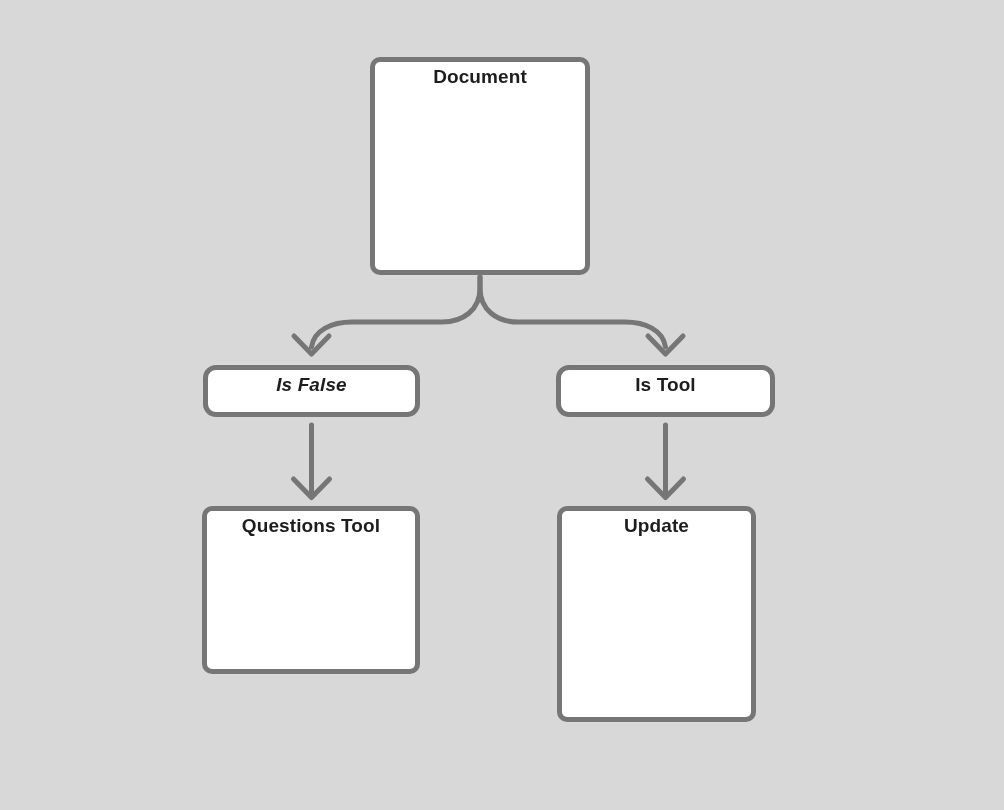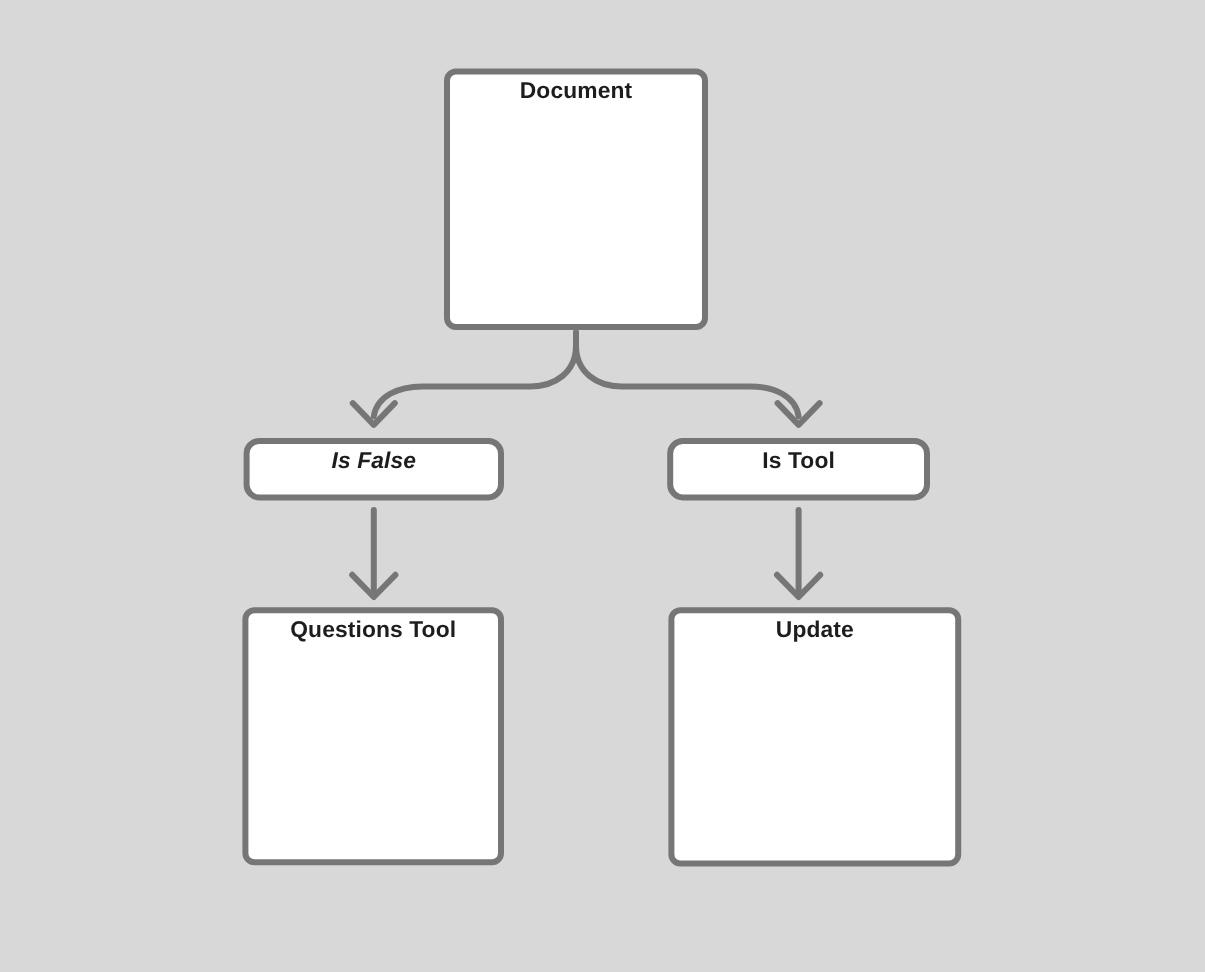--- a/index.html
+++ b/index.html
@@ -45,22 +45,22 @@
     font-size: 19px;
     font-weight: bold;
     line-height: 30px;
     color: #1d1d1d;
     letter-spacing: 0.1px;
   }
   .node.pill { border-radius: 13px; }
   #node-document-registration { left: 370px; top: 57px;  width: 220px; height: 218px; }
   #node-is-false              { left: 203px; top: 365px; width: 217px; height: 52px; font-style: italic; }
   #node-is-true               { left: 556px; top: 365px; width: 219px; height: 52px; }
-  #node-questions-tool        { left: 202px; top: 506px; width: 218px; height: 215px; }
-  #node-update-history-tool   { left: 557px; top: 506px; width: 244px; height: 216px; }
+  #node-questions-tool        { left: 202px; top: 506px; width: 218px; height: 168px; }
+  #node-update-history-tool   { left: 557px; top: 506px; width: 199px; height: 216px; }
 </style>
 </head>
 <body>
 
 <div class="canvas">
 
   <svg class="edges" viewBox="0 0 1004 810" xmlns="http://www.w3.org/2000/svg">
     <g>
       <path d="M480 277 L480 288 C480 310 463 322 442 322 L352 322 C332 322 314 330 311.5 347"></path>
       <path d="M294 336 L311.5 354 L329 336"></path>

